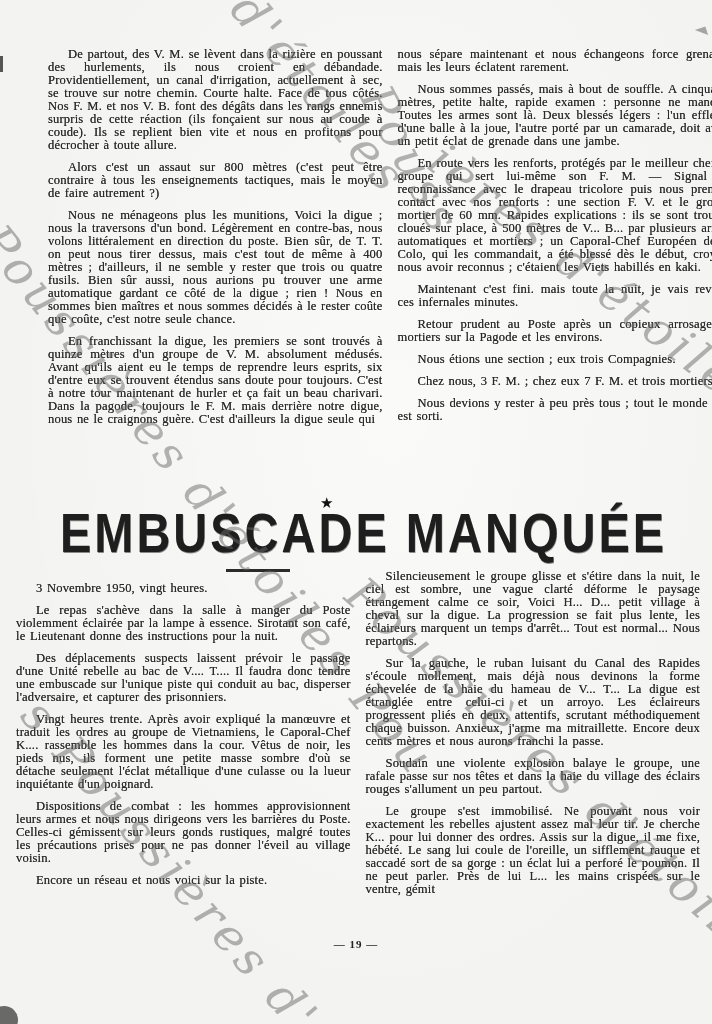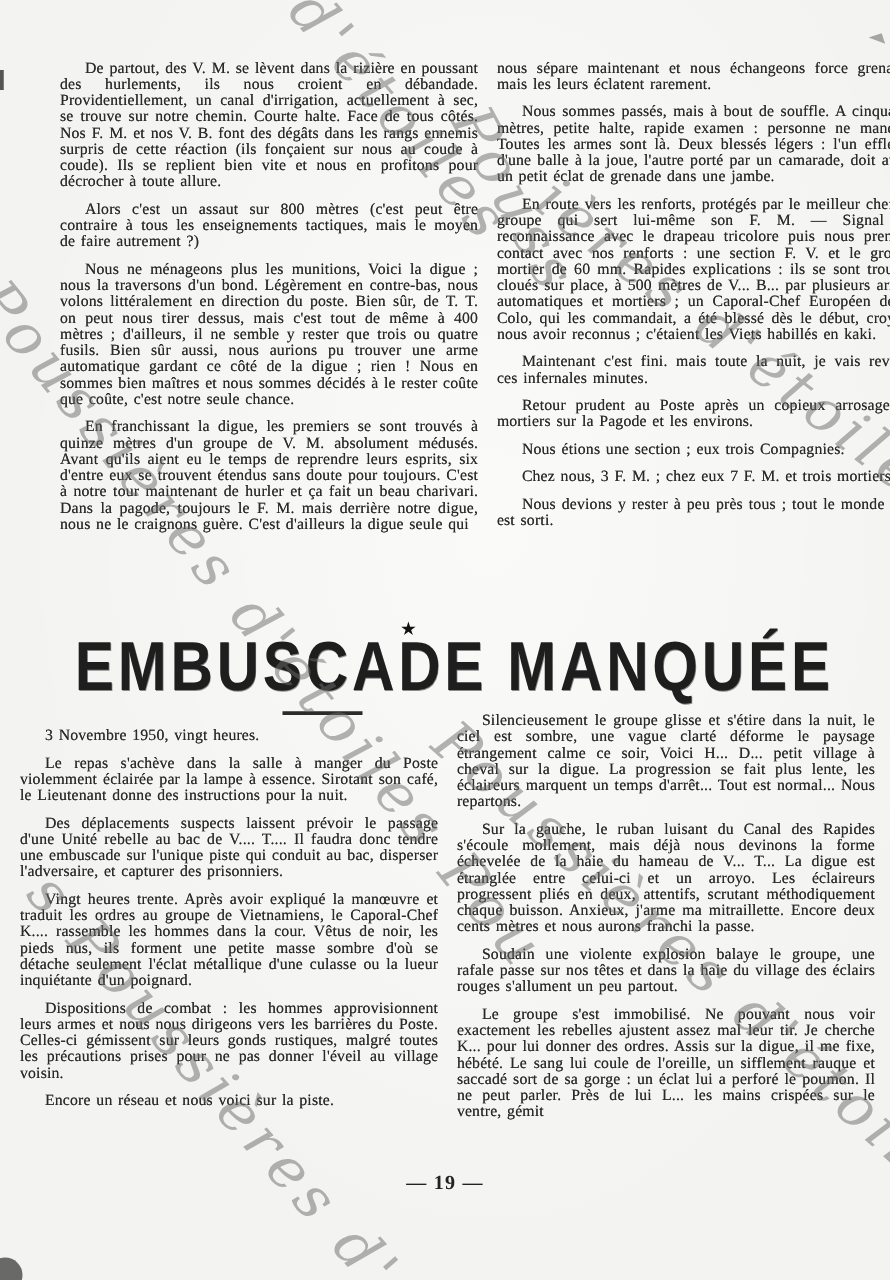--- a/index.html
+++ b/index.html
@@ -51,21 +51,21 @@
   .title-underline{
     position:absolute;z-index:2;
     left:226px;top:569px;
     width:64px;height:3px;
     background:#2b2b2b;
   }
   .footer{
     position:absolute;z-index:1;
     left:0;right:0;top:938px;
     text-align:center;
-    font-size:16px;font-weight:bold;
+    font-size:11px;font-weight:bold;
     letter-spacing:1px;color:#222;
   }
   
   .wm{
     position:absolute;z-index:3;
     font-family:"DejaVu Serif", serif;
     font-style:italic;
     font-size:47px;
     letter-spacing:5px;
     color:rgba(105,105,105,0.5);

